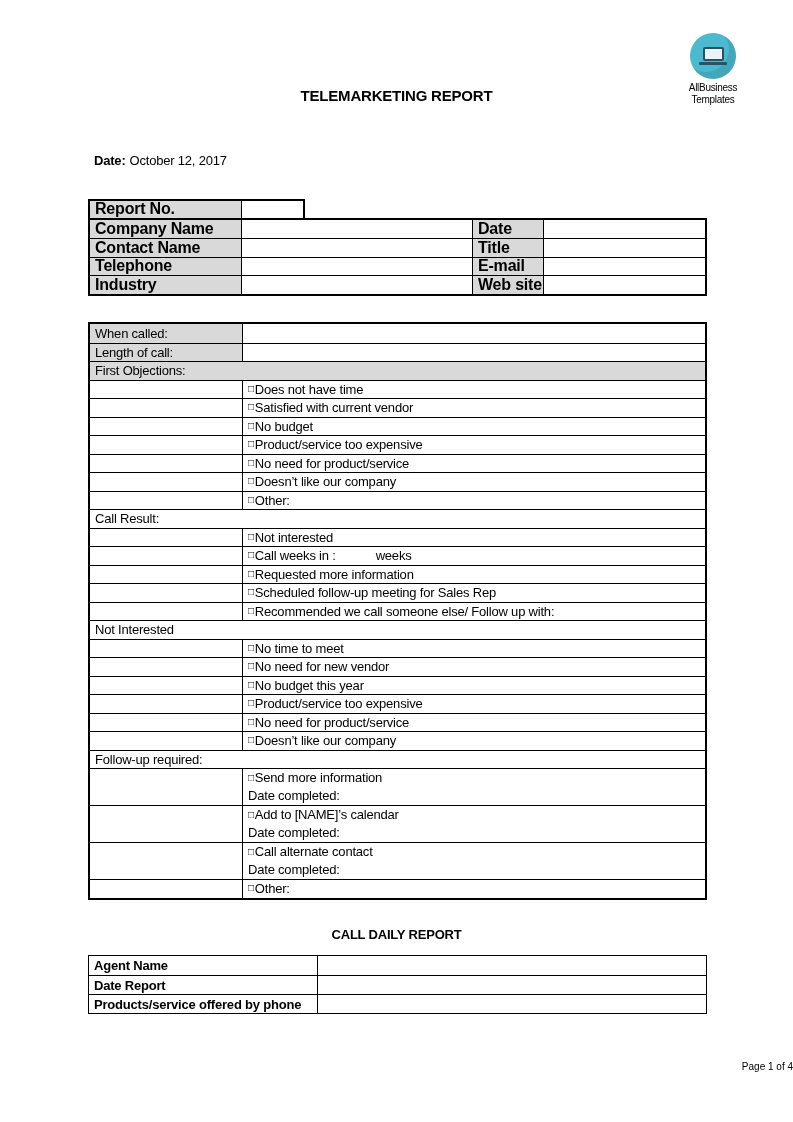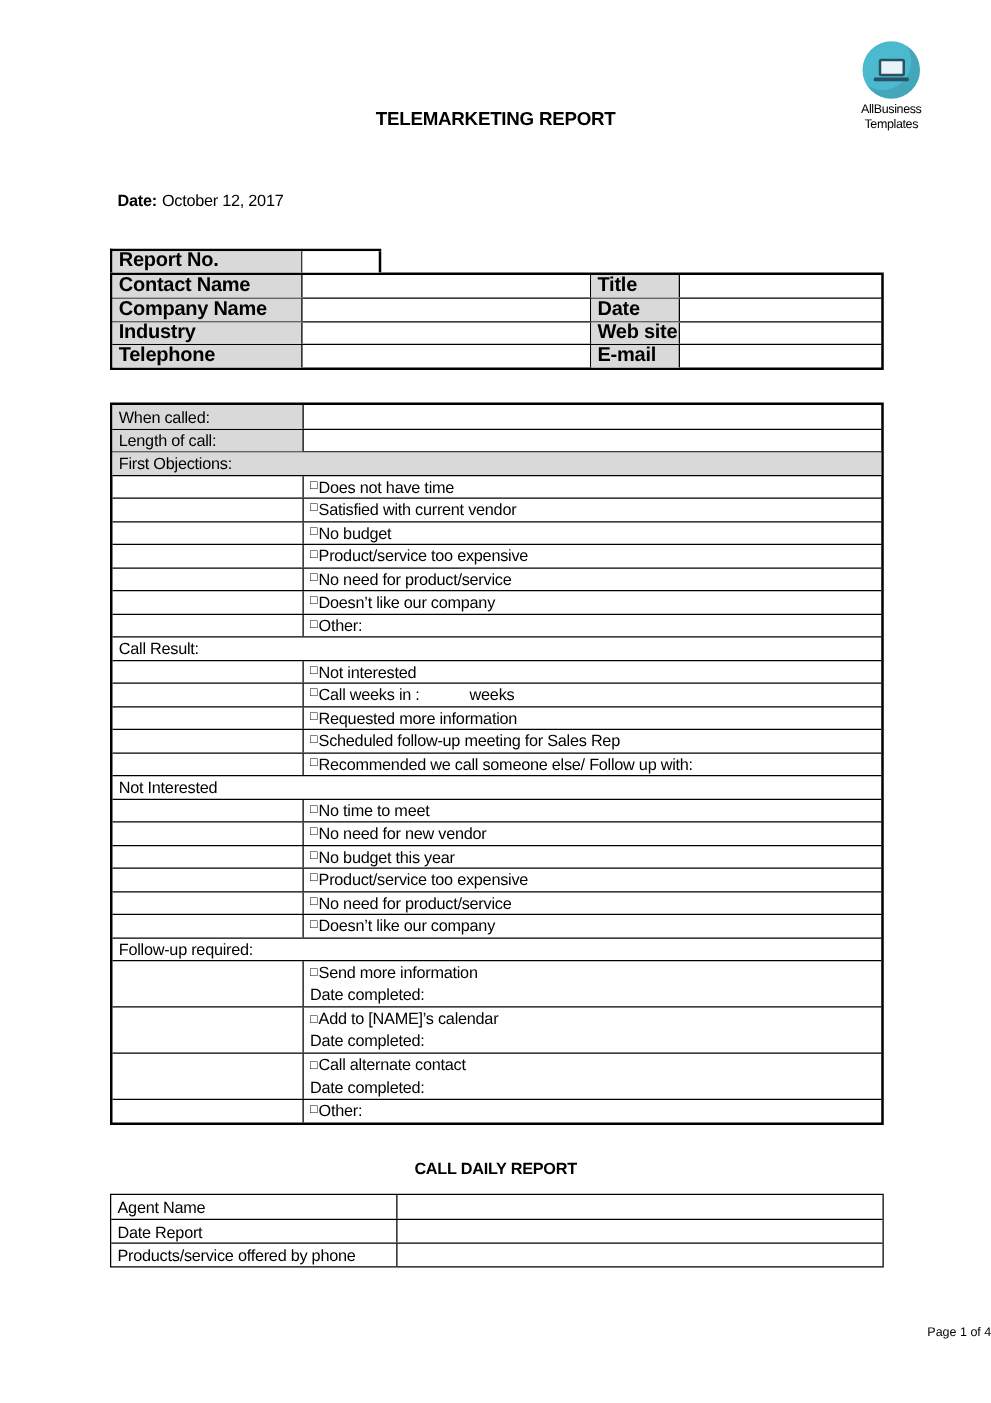--- a/index.html
+++ b/index.html
@@ -63,21 +63,21 @@
   .t2 .left  { width:153px; border-right:1px solid #000; }
   .t2 .right { flex:1; }
   .t2 .full  { flex:1; }
   .t2 .dbl { display:flex; flex-direction:column; justify-content:center; align-items:flex-start;text-align:right; }
   .t2 .dbl .l1, .t2 .dbl .l2 { line-height:18.5px; }
 
   
   .t3 { left:88px; top:955px; width:619px; font-size:13px; border:1px solid #000; }
   .t3 .trow { display:flex; height:19px; }
   .t3 .trow + .trow { border-top:1px solid #000; }
-  .t3 .c { display:flex; align-items:center; }
+  .t3 .c { display:flex; align-items:center;font-weight:bold; }
   .t3 .lab { width:229px; border-right:1px solid #000; }
   .t3 .val { flex:1; }
 </style>
 </head>
 <body>
 
 <div class="logo">
   <div class="logo-circle">
     <div class="laptop">
       <div class="screen"></div>
@@ -96,43 +96,43 @@
   <span class="lbl">Date:</span><span class="val">October 12, 2017</span>
 </div>
 
 <div class="abs t1">
   <div class="r1">
     <div class="lab cellpad gray">Report No.</div>
     <div class="inp"></div>
   </div>
   <div class="grid">
     <div class="trow">
+      <div class="c lab1 cellpad gray">Company Name</div>
+      <div class="c val1"></div>
+      <div class="c lab2 cellpad gray">Date</div>
+      <div class="c val2"></div>
+    </div>
+    <div class="trow">
       <div class="c lab1 cellpad gray">Contact Name</div>
       <div class="c val1"></div>
       <div class="c lab2 cellpad gray">Title</div>
       <div class="c val2"></div>
     </div>
     <div class="trow">
-      <div class="c lab1 cellpad gray">Company Name</div>
+      <div class="c lab1 cellpad gray">Telephone</div>
       <div class="c val1"></div>
-      <div class="c lab2 cellpad gray">Date</div>
+      <div class="c lab2 cellpad gray">E-mail</div>
       <div class="c val2"></div>
     </div>
     <div class="trow">
       <div class="c lab1 cellpad gray">Industry</div>
       <div class="c val1"></div>
       <div class="c lab2 cellpad gray">Web site</div>
       <div class="c val2"></div>
     </div>
-    <div class="trow">
-      <div class="c lab1 cellpad gray">Telephone</div>
-      <div class="c val1"></div>
-      <div class="c lab2 cellpad gray">E-mail</div>
-      <div class="c val2"></div>
-    </div>
   </div>
 </div>
 
 <div class="abs t2">
 
   <div class="trow">
     <div class="c left cellpad gray">When called:</div>
     <div class="c right"></div>
   </div>
   <div class="trow">

